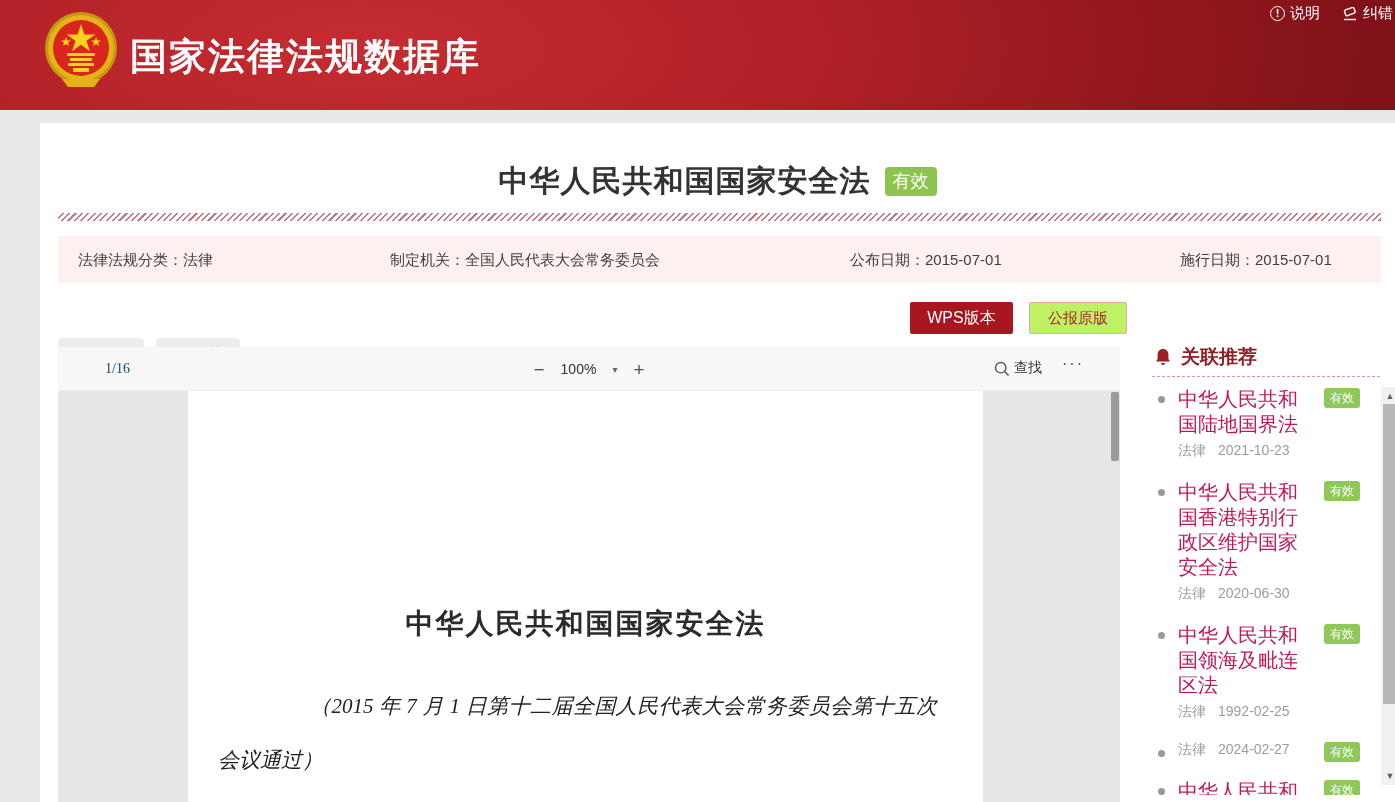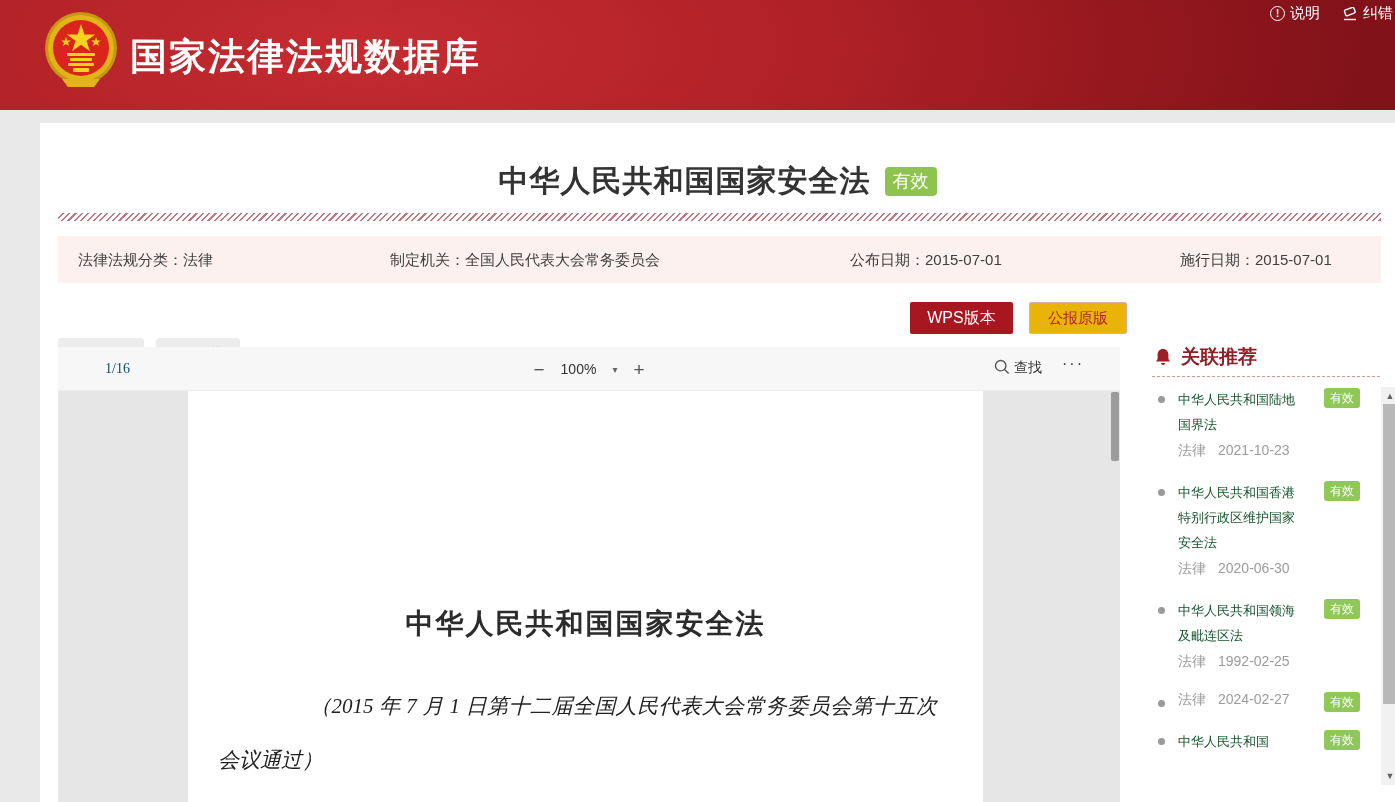--- a/index.html
+++ b/index.html
@@ -61,40 +61,40 @@
     display:flex; align-items:center; gap:6px; height:35px; padding:0 16px;
     background:#ececec; border:none; border-radius:4px;
     color:#9c2531; font-size:16px; cursor:pointer;margin-top:39px;
   }
   .actions-right { position:absolute; left:870px; top:179px; display:flex; gap:16px; }
   .btn-wps {
     width:103px; height:32px; background:#a8161f; color:#fff;
     border:none; border-radius:2px; font-size:16px; cursor:pointer;
   }
   .btn-gazette {
-    width:98px; height:32px; background:#eab308; color:#ab2530;
+    width:98px; height:32px; background:#bef264; color:#ab2530;
     border:1px solid #e4a9ab; border-radius:2px; font-size:15px; cursor:pointer;
   }
 
   
   .viewer { position:absolute; left:18px; top:224px; width:1062px; height:455px; }
   .viewer-toolbar {
     position:relative; width:100%; height:44px; background:#f7f7f7;
     border-bottom:1px solid #eee;
   }
   .page-indicator { position:absolute; left:47px; top:14px; font-size:14px; color:#0c4a6e;font-family:Liberation Serif, serif; }
   .zoom-controls {
     position:absolute; left:0; right:0; top:0; height:44px;
     display:flex; align-items:center; justify-content:center; gap:16px;
   }
   .zoom-btn { background:none; border:none; font-size:19px; color:#555; cursor:pointer; line-height:1; }
   .zoom-level { font-size:14px; color:#333; }
   .caret { font-size:10px; color:#666; cursor:pointer; }
   .find-group {
-    position:absolute; right:78px; top:12px; display:flex; align-items:flex-start; gap:4px;
+    position:absolute; right:78px; top:12px; display:flex; align-items:flex-end; gap:4px;
     font-size:14px; color:#333; cursor:pointer;
   }
   .more-btn {
     position:absolute; right:36px; top:8px; background:none; border:none;
     font-size:16px; letter-spacing:2px; color:#444; cursor:pointer;
   }
   .viewer-body {
     position:relative; width:100%; height:411px; background:#e6e6e6; overflow:hidden;
   }
   .pdf-page {
@@ -117,21 +117,21 @@
   
   .sidebar { position:absolute; left:1100px; top:215px; width:255px; height:479px; background:#fff; }
   .sidebar-head {
     position:absolute; left:14px; top:6px; display:flex; align-items:center; gap:9px;
     color:#8e1f26; font-size:19px; font-weight:bold;
   }
   .sidebar-divider { position:absolute; left:12px; right:15px; top:38px; border-top:1px dashed #d9989d; }
   .rec-list { position:absolute; left:12px; top:49px; width:212px; height:408px; overflow:hidden; }
   .rec-item { position:relative; padding-left:26px; margin-bottom:20px; cursor:pointer; }
   .rec-bullet { position:absolute; left:6px; top:9px; width:7px; height:7px; border-radius:50%; background:#9a9a9a; }
-  .rec-title { display:block; width:122px; font-size:13px; line-height:25px; color:#14532d; }
+  .rec-title { display:block; width:122px; font-size:20px; line-height:25px; color:#be185d; }
   .rec-badge {
     position:absolute; right:4px; top:1px; background:#8fc858; color:#fff;
     font-size:12px; padding:3px 6px; border-radius:3px; line-height:1.2;
   }
   .rec-meta { display:flex; gap:12px; margin-top:5px; font-size:14px; color:#9c9c9c; }
   .side-scroll {
     position:absolute; right:-4px; top:49px; width:18px; height:398px; background:#f1f1f1;
     display:flex; flex-direction:column; align-items:center; justify-content:space-between;
     font-size:9px; color:#606060;
   }

